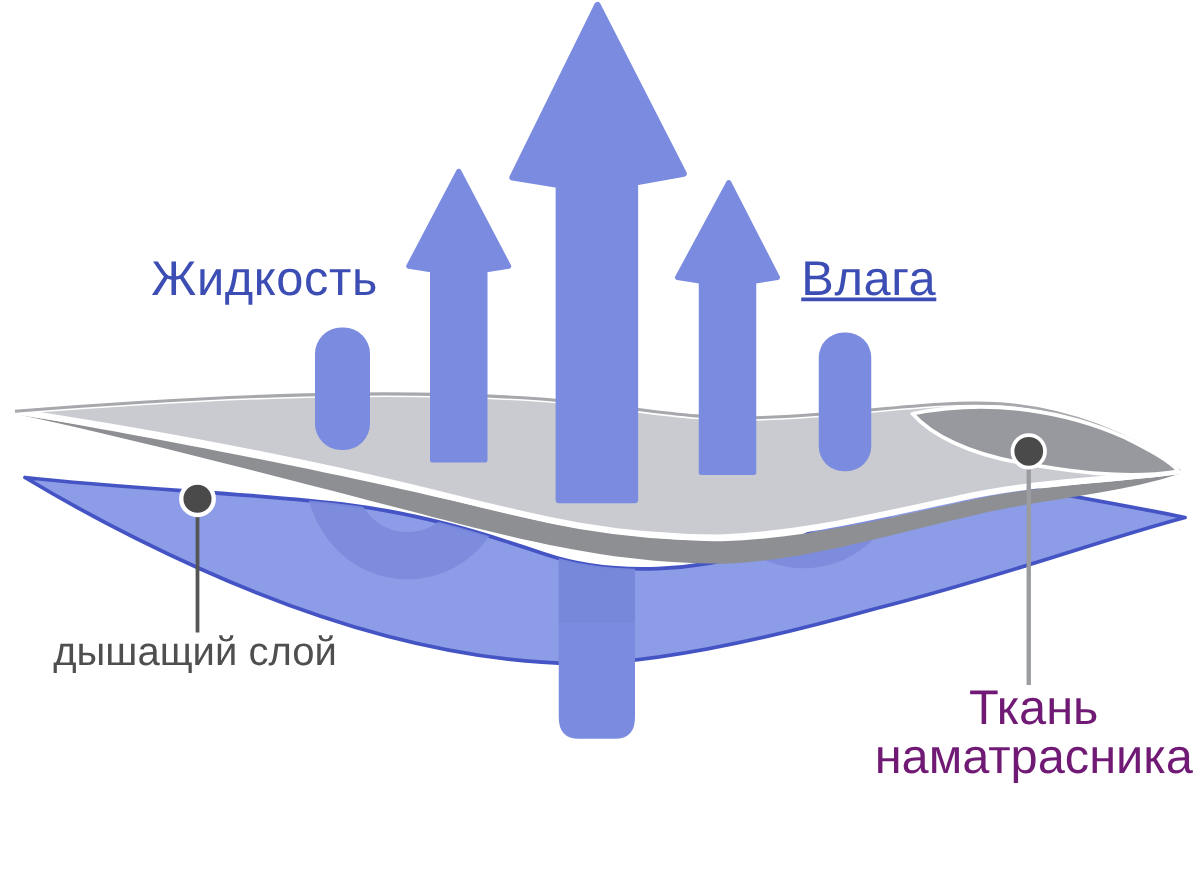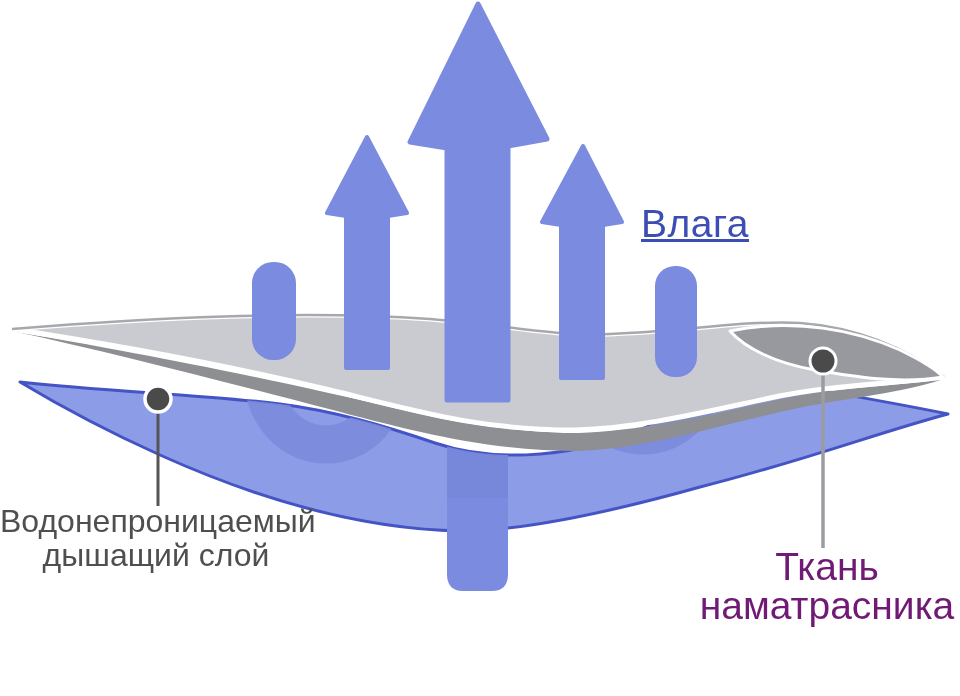--- a/index.html
+++ b/index.html
@@ -105,26 +105,26 @@
     <rect x="252" y="262" width="44" height="98" rx="21" fill="#7A8BE0"></rect>
     <rect x="655" y="266" width="42" height="111" rx="20" fill="#7A8BE0"></rect>
 
     <line x1="158" y1="410" x2="158" y2="506" stroke="#555555" stroke-width="3"></line>
     <circle cx="158" cy="399" r="13" fill="#4A4A4A" stroke="#FFFFFF" stroke-width="3.5"></circle>
 
     <line x1="823" y1="372" x2="823" y2="548" stroke="#9A9CA0" stroke-width="3.5"></line>
     <circle cx="823" cy="361" r="13" fill="#4A4A4A" stroke="#FFFFFF" stroke-width="3"></circle>
   </svg>
 
+  <div class="lbl lbl-blue lbl-liquid">Жидкость</div>
 
   <div class="lbl lbl-blue lbl-moisture">Влага</div>
 
 
   <div class="lbl-block lbl-poly">
-    <div class="t2">Водонепроницаемый</div>
     <div class="t2">дышащий слой</div>
   </div>
 
   <div class="lbl-block lbl-fabric">
     <div class="t1">Ткань</div>
     <div class="t2">наматрасника</div>
   </div>
 
 </div>
 

